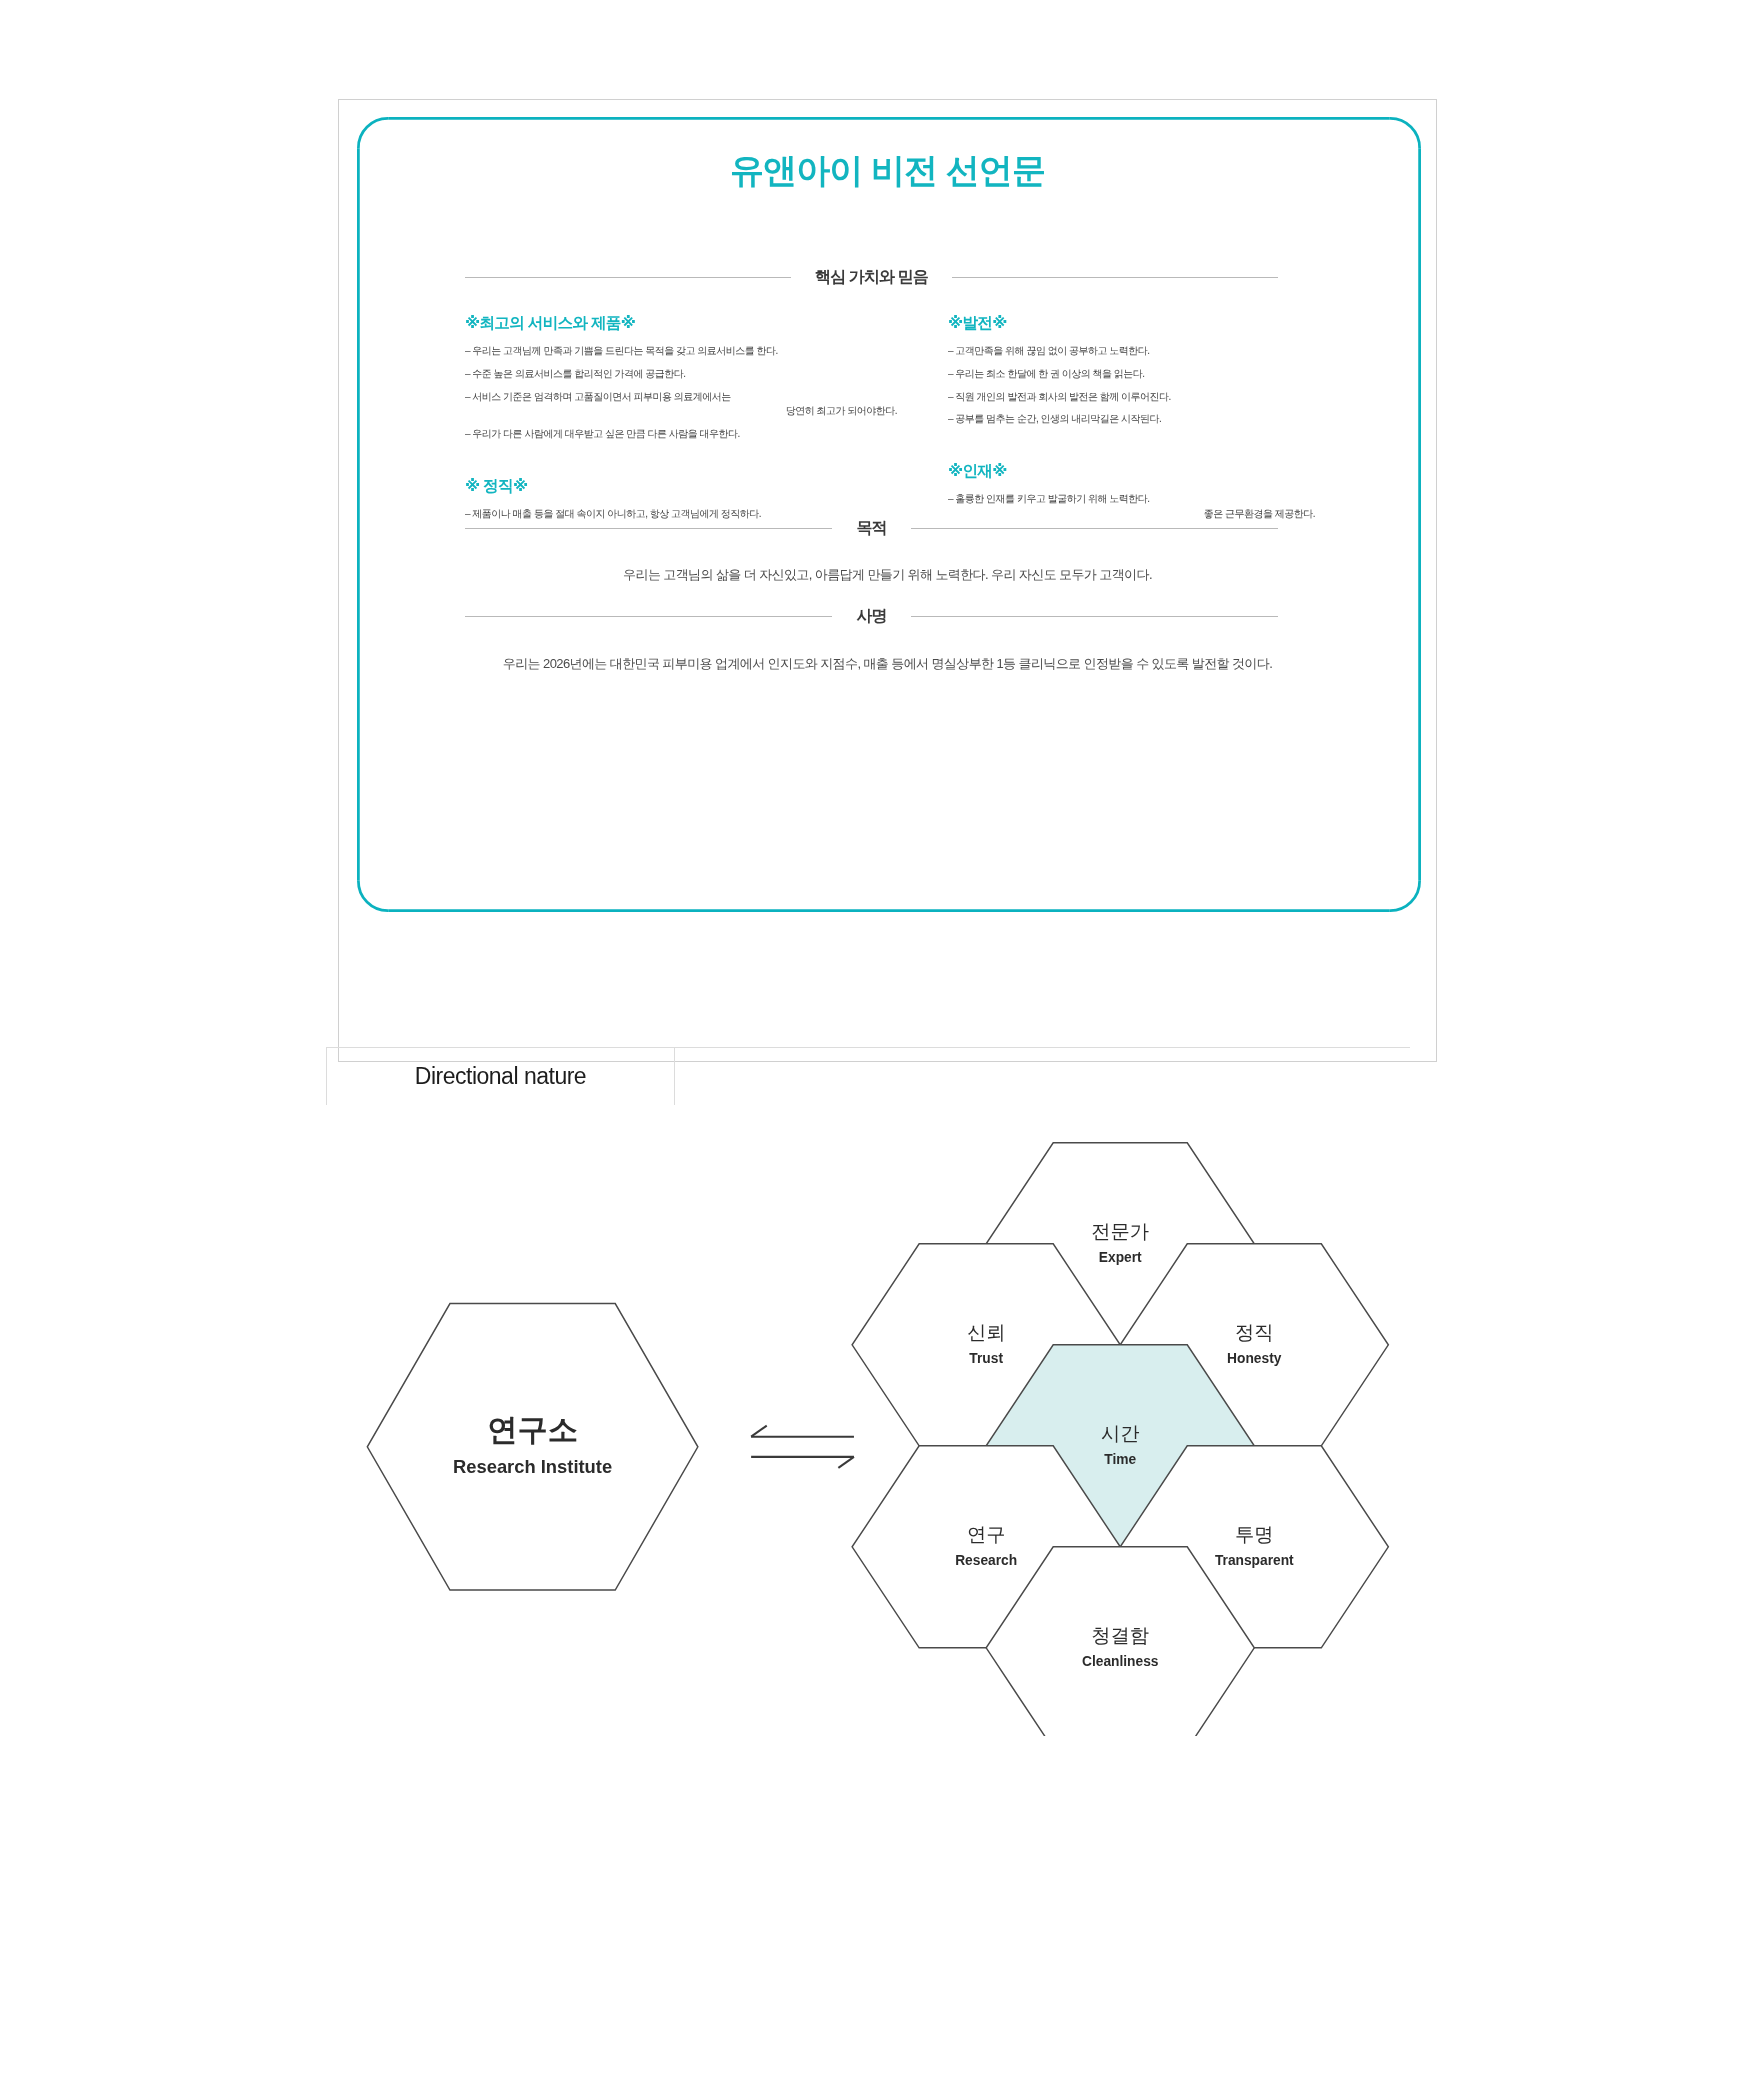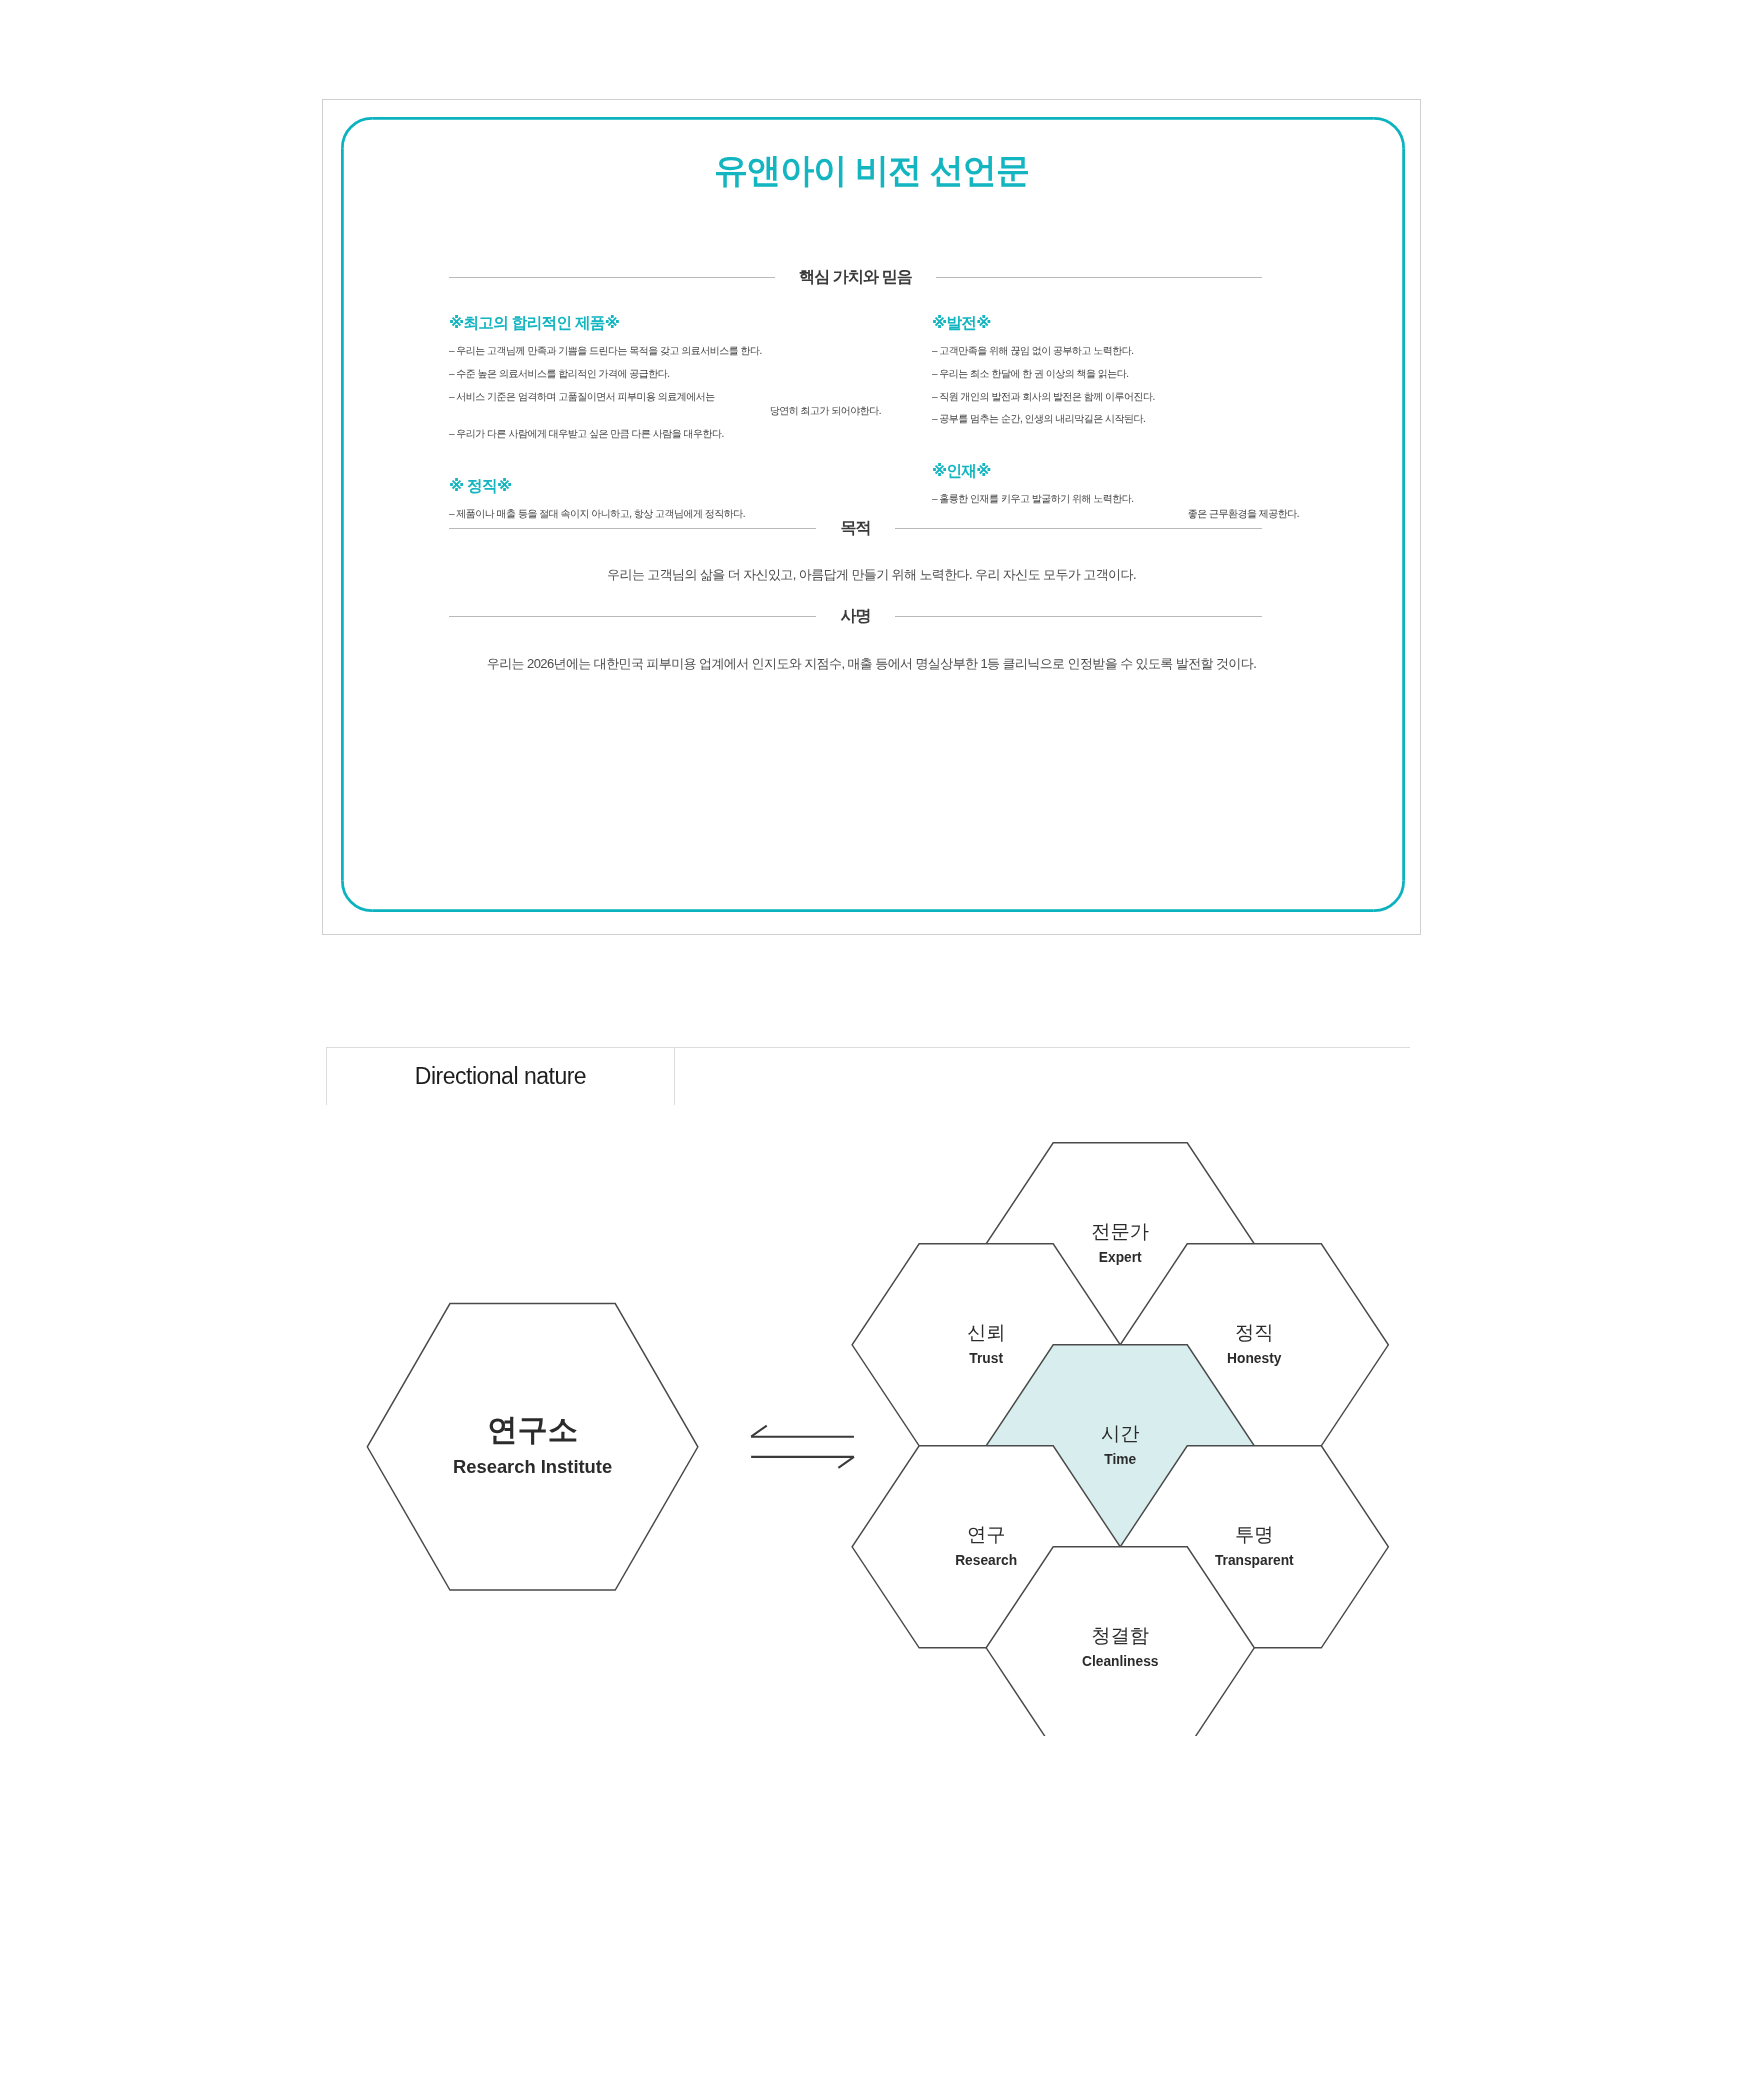--- a/index.html
+++ b/index.html
@@ -8,22 +8,22 @@
     background:#ffffff;
     font-family:"Liberation Sans","DejaVu Sans",sans-serif;
     color:#333;
     position:relative;
     overflow:hidden;
   }
 
   
   #vision-outer{
     position:absolute;
-    left:322px;top:99px;
-    width:1099px;height:836px;
+    left:338px;top:99px;
+    width:1099px;height:963px;
     border:0.9px solid #d0d0d0;
     background:#fff;
     box-sizing:border-box;
   }
   #vision-frame{
     position:absolute;
     left:18.4px;top:17.4px;
     width:1064px;height:795px;
     box-sizing:border-box;
     pointer-events:none;
@@ -144,21 +144,21 @@
 
   <div class="sec-head" id="sec-core">
     <span class="rule"></span>
     <span class="lbl">핵심 가치와 믿음</span>
     <span class="rule"></span>
   </div>
 
   <div class="val-col" id="col-left">
 
     <div class="val-group">
-      <div class="val-title">※최고의 합리적인 제품※</div>
+      <div class="val-title">※최고의 서비스와 제품※</div>
 
       <div class="val-item">
         <span class="dash">–</span>
         <span>우리는 고객님께 만족과 기쁨을 드린다는 목적을 갖고 의료서비스를 한다.</span>
       </div>
       <div class="val-item">
         <span class="dash">–</span>
         <span>수준 높은 의료서비스를 합리적인 가격에 공급한다.</span>
       </div>
       <div class="val-item">

